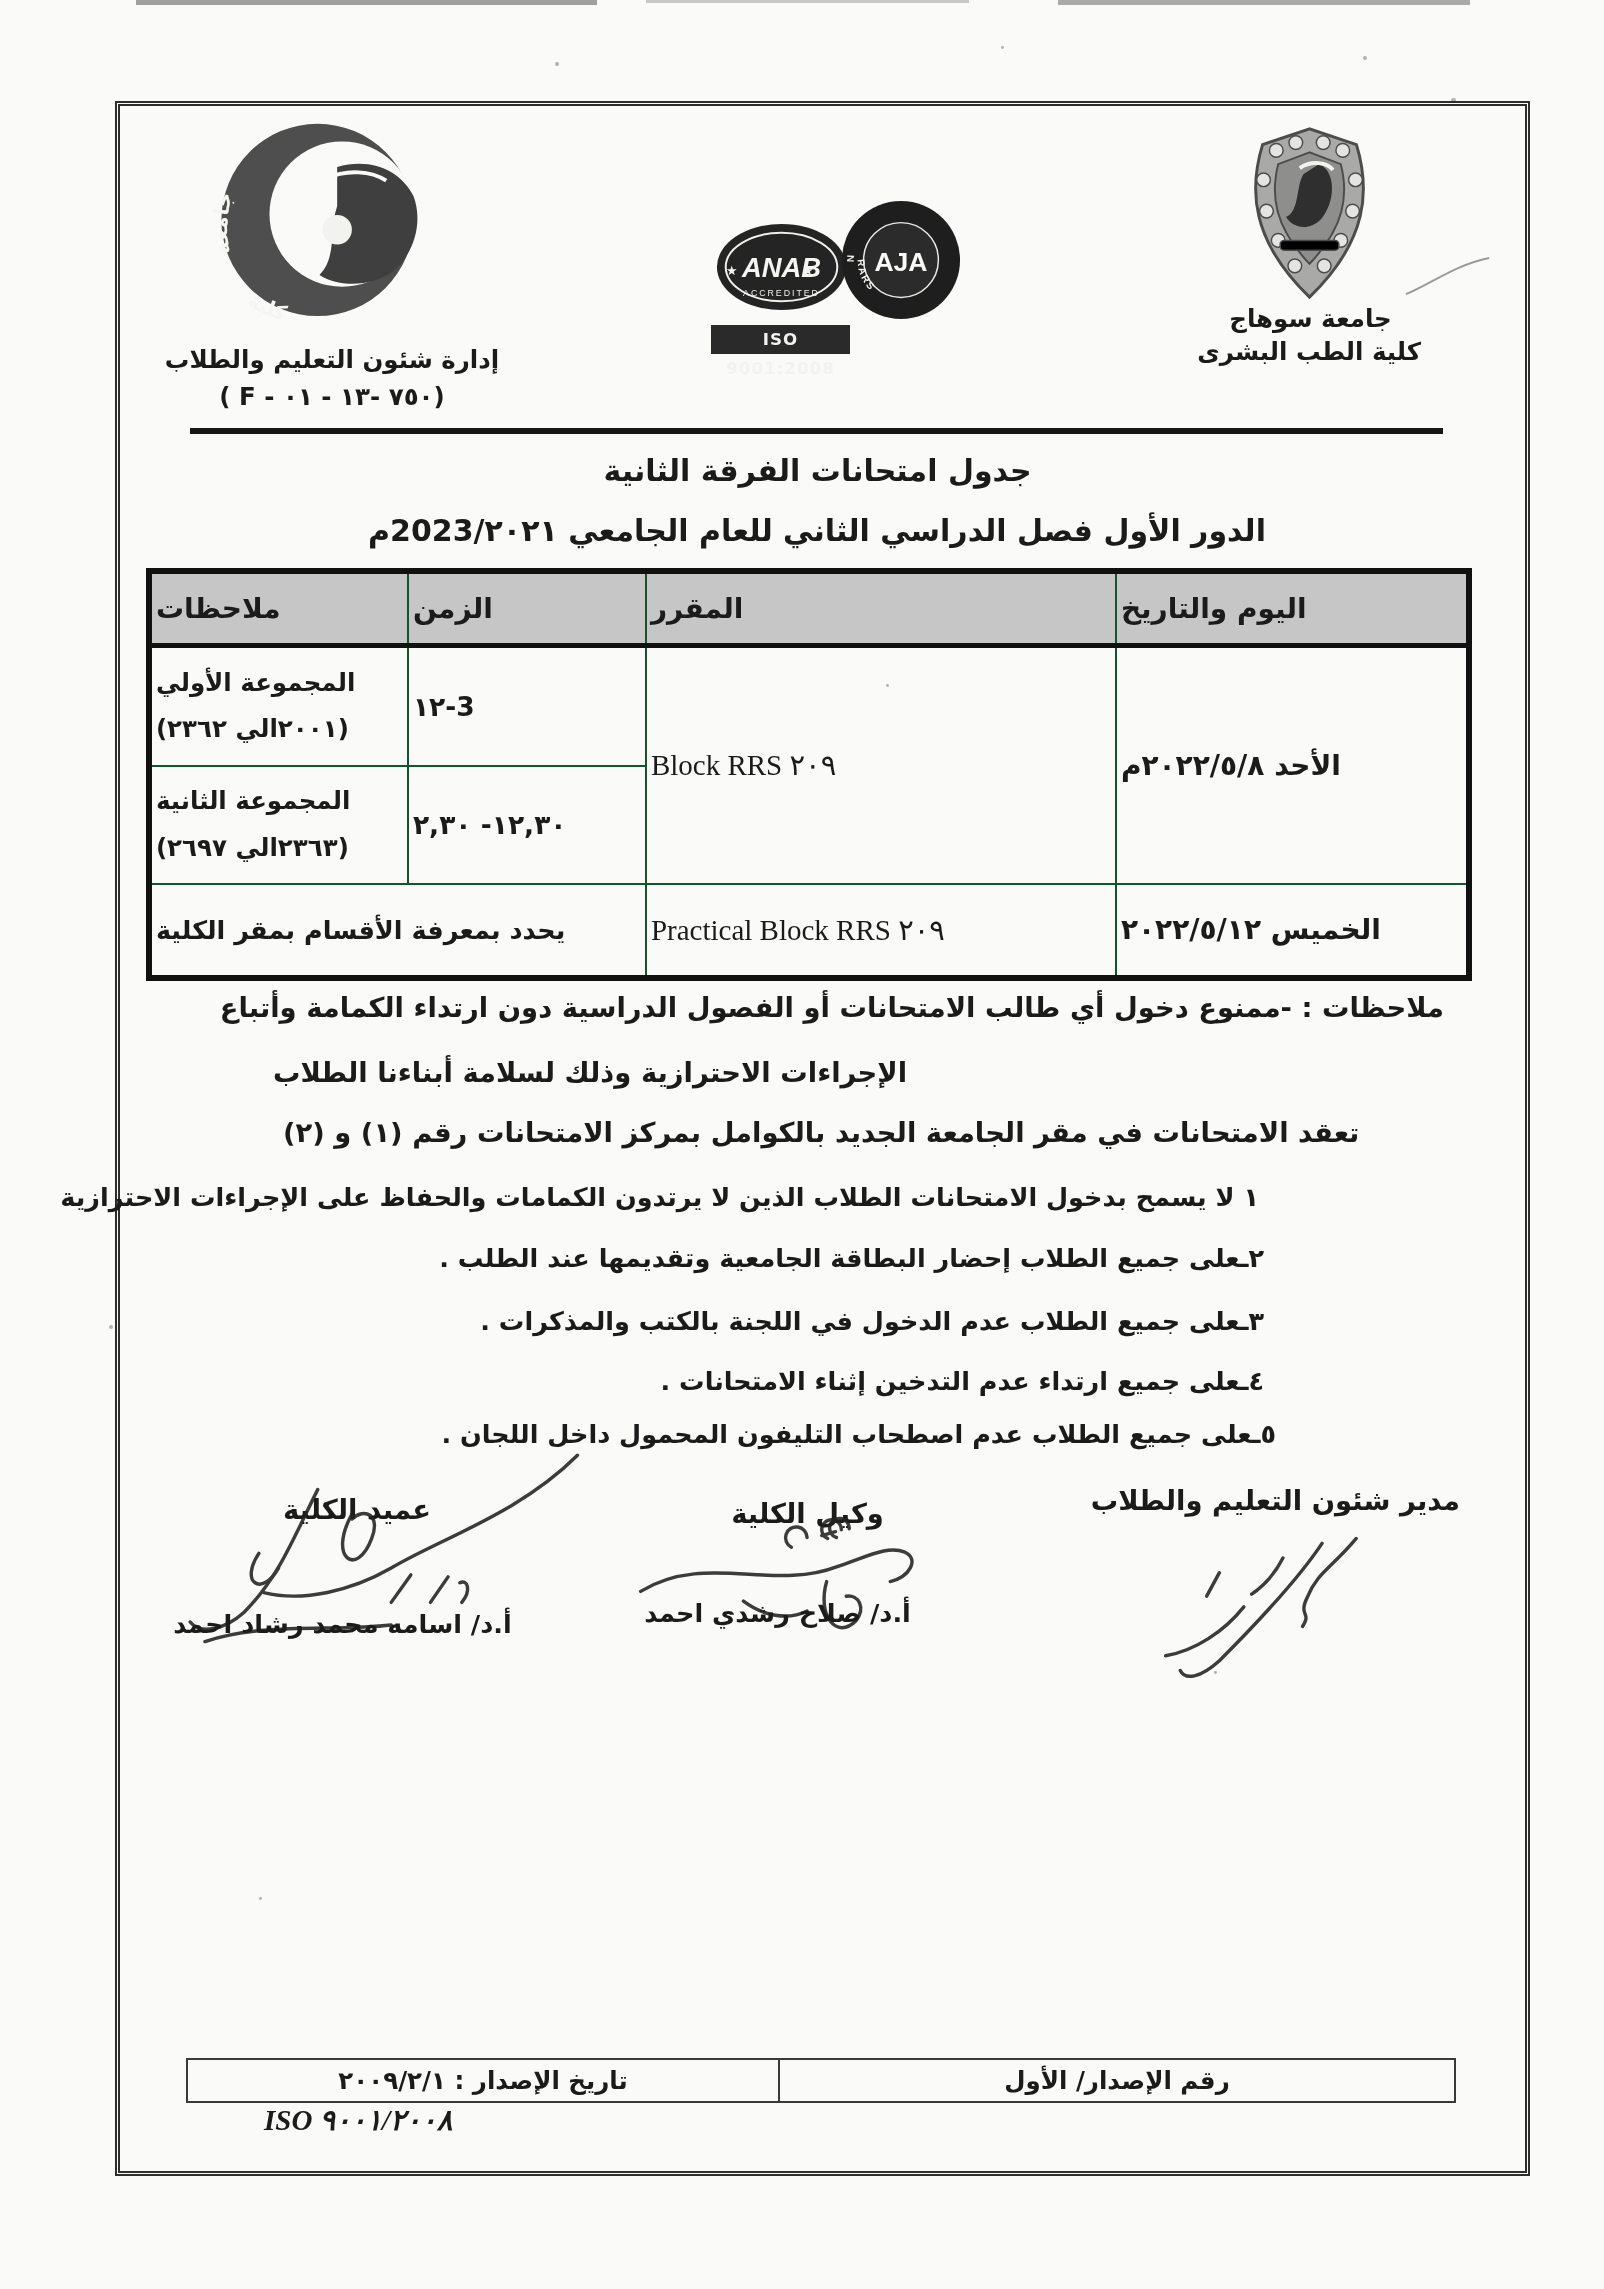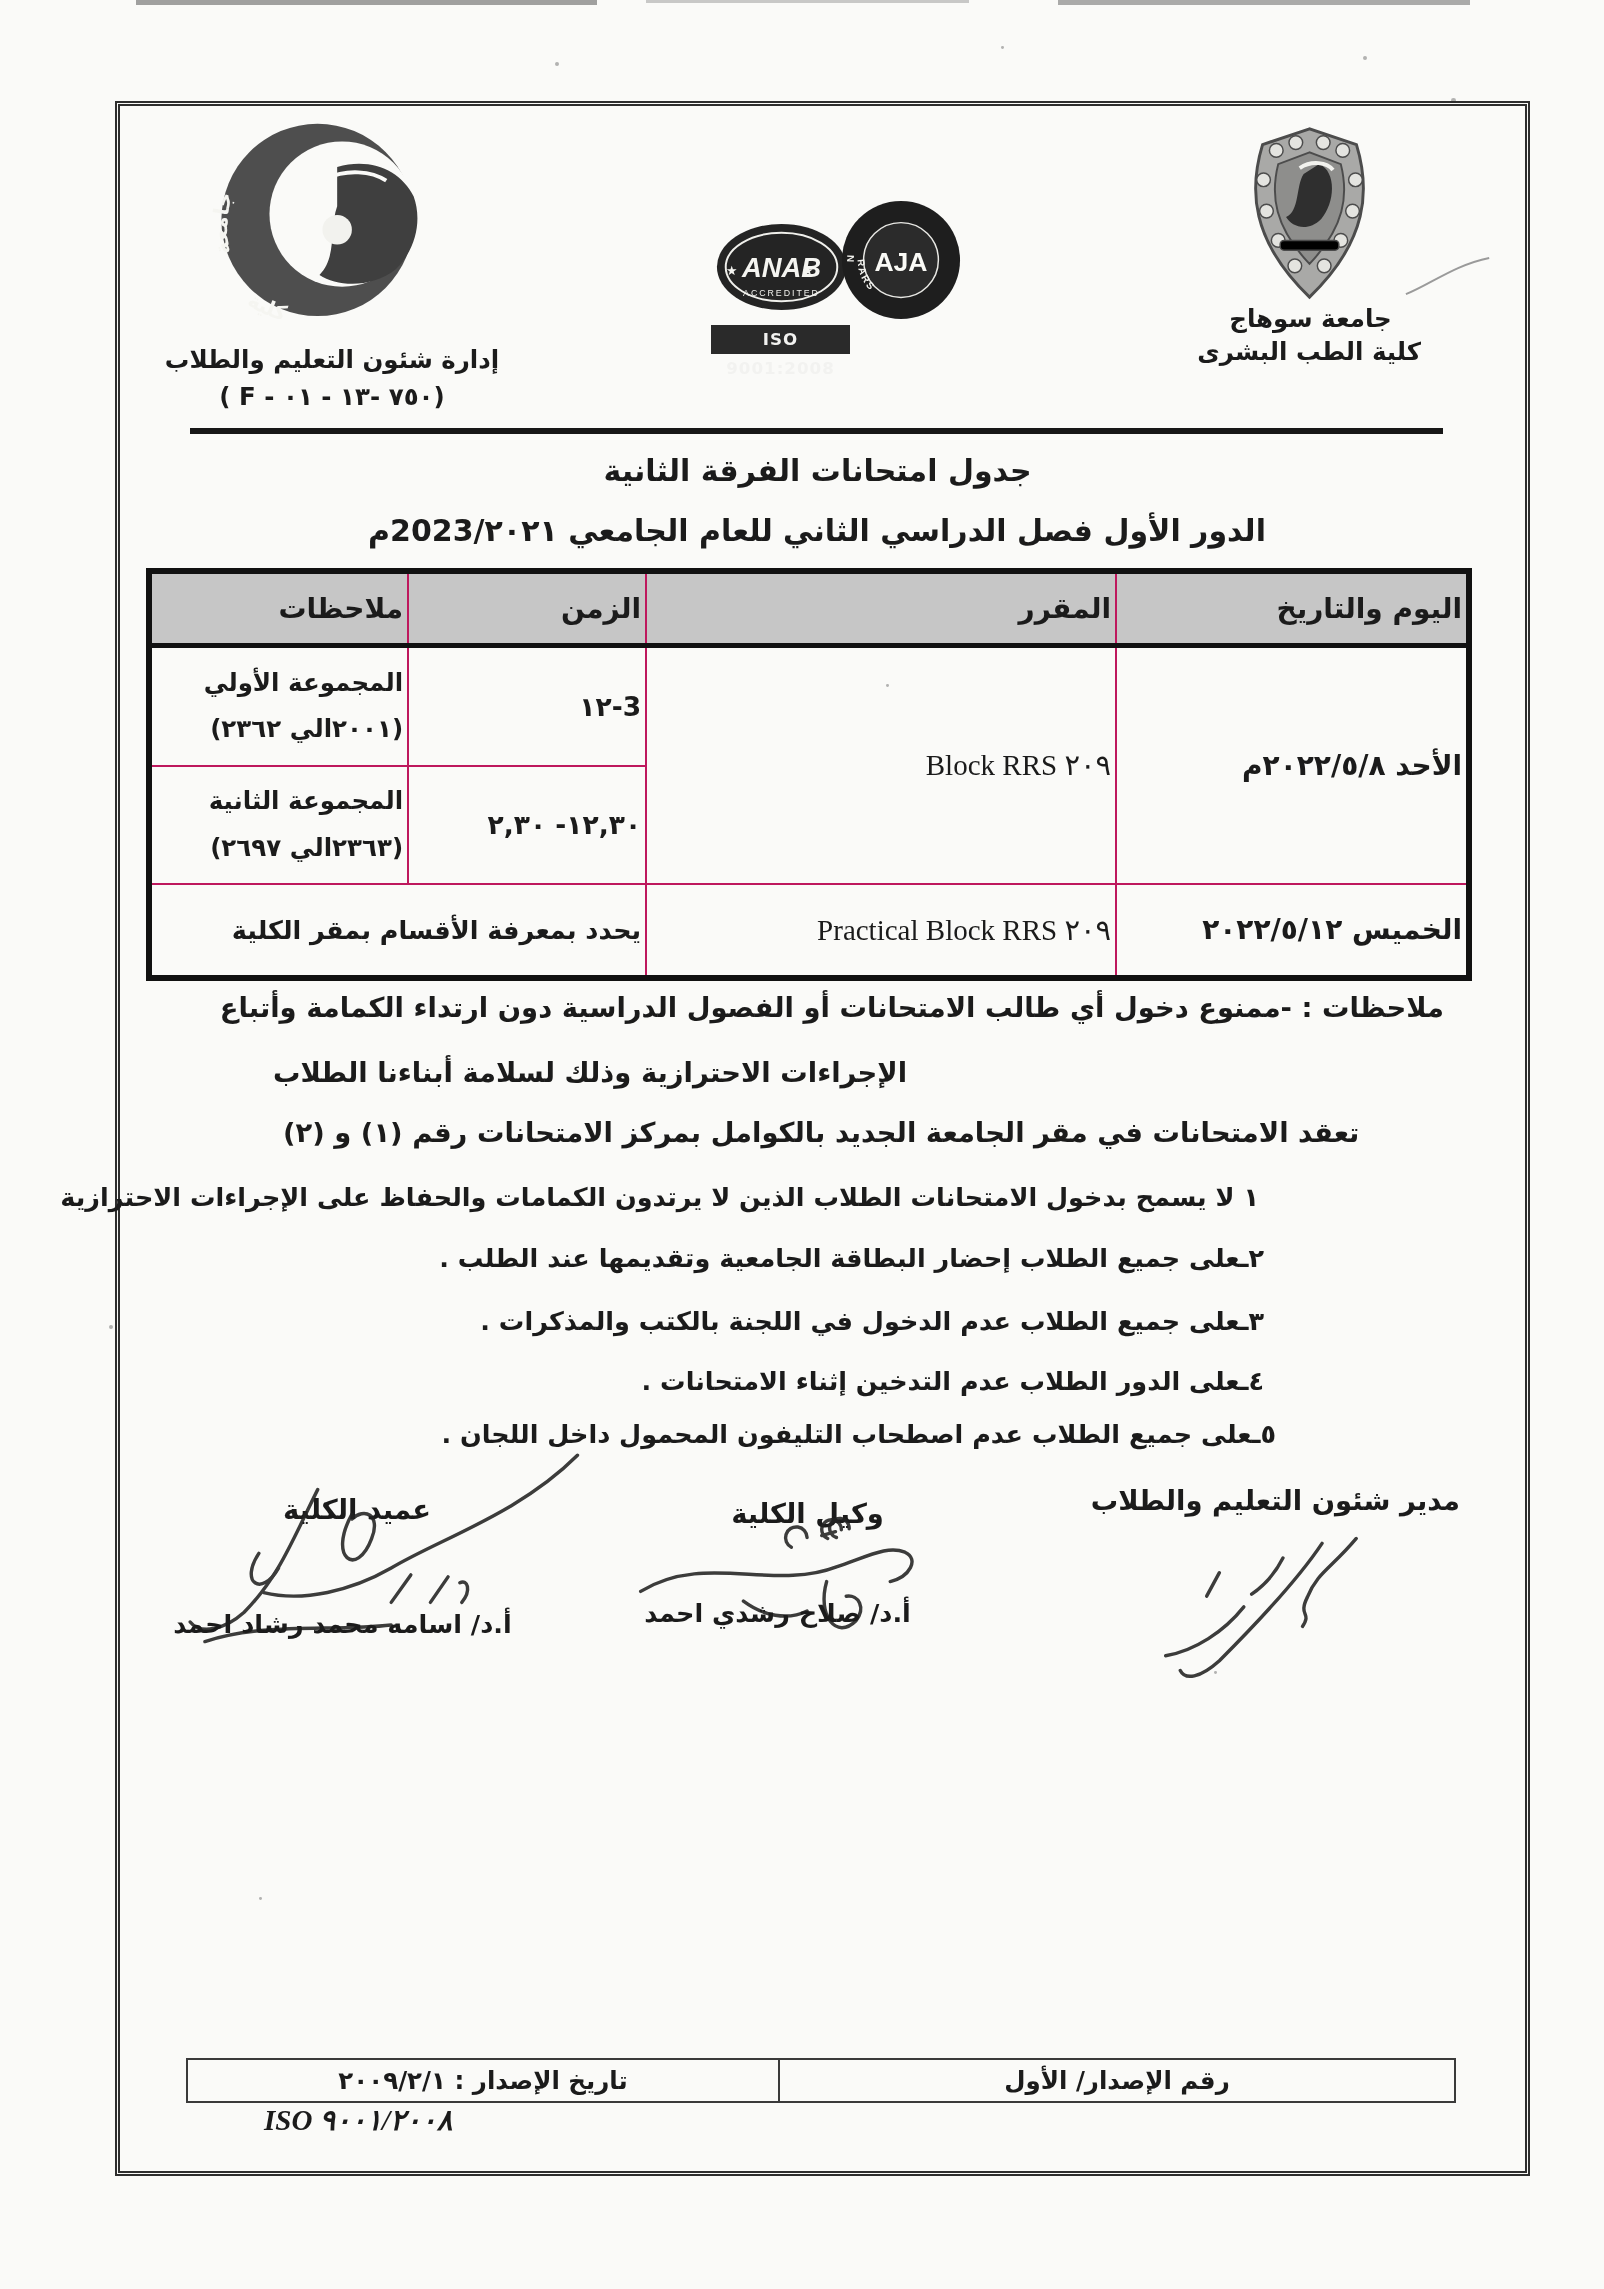--- a/index.html
+++ b/index.html
@@ -34,21 +34,21 @@
 
   .title1{left:392px; top:453px; width:853px; font-size:30px; font-weight:bold;}
   .title2{left:274px; top:513px; width:1088px; font-size:30px; font-weight:bold;}
 
   
   table.exam{
     position:absolute; left:147px; top:568px; width:1320px;
     border-collapse:collapse; table-layout:fixed;
   }
   table.exam th, table.exam td{
-    border:2px solid #be185d; text-align:right; vertical-align:middle; padding:0 3.9px;
+    border:2px solid #14532d; text-align:left; vertical-align:middle; padding:0 3.9px;
     overflow:hidden;
   }
   table.exam{border:6.9px solid #111;}
   tr.thead th{
     background:#c6c6c6; font-size:28px; font-weight:bold; height:69px;
     border-bottom:5.9px solid #111;
   }
   .cell-day{font-size:28px; font-weight:bold;}
   .cell-course{font-size:29px;}
   .cell-time{font-size:26.5px; font-weight:bold;}
@@ -234,21 +234,21 @@
   </tbody>
     </table>
 
   <div class="abs note1 nowrap">ملاحظات : -ممنوع دخول أي طالب الامتحانات أو الفصول الدراسية دون ارتداء الكمامة وأتباع</div>
   <div class="abs note2 nowrap">الإجراءات الاحترازية وذلك لسلامة أبناءنا الطلاب</div>
   <div class="abs note3 nowrap">تعقد الامتحانات في مقر الجامعة الجديد بالكوامل  بمركز الامتحانات رقم (١) و (٢)</div>
 
   <div class="abs rule rule1 nowrap">١ لا يسمح بدخول الامتحانات الطلاب الذين لا يرتدون الكمامات والحفاظ على الإجراءات الاحترازية</div>
   <div class="abs rule rule2 nowrap">٢ـعلى جميع الطلاب إحضار البطاقة الجامعية وتقديمها عند الطلب .</div>
   <div class="abs rule rule3 nowrap">٣ـعلى جميع الطلاب عدم الدخول في اللجنة بالكتب والمذكرات .</div>
-  <div class="abs rule rule4 nowrap">٤ـعلى الدور الطلاب عدم التدخين إثناء الامتحانات .</div>
+  <div class="abs rule rule4 nowrap">٤ـعلى جميع ارتداء عدم التدخين إثناء الامتحانات .</div>
   <div class="abs rule rule5 nowrap">٥ـعلى جميع الطلاب عدم اصطحاب التليفون المحمول داخل اللجان .</div>
 
   <div class="abs sig-title sig-t-right nowrap">مدير شئون التعليم والطلاب</div>
   <div class="abs sig-title sig-t-center nowrap">وكيل الكلية</div>
   <div class="abs sig-title sig-t-left nowrap">عميد الكلية</div>
 
   <svg class="abs scribble" style="left:1127px; top:1514px;" width="265" height="176" viewBox="0 0 270 180">
     <g stroke="#222" stroke-width="3.5" fill="none" stroke-linecap="round">
       <path d="M235,25 C210,55 195,60 185,85 C175,105 190,100 180,115"></path>
       <path d="M200,30 C180,60 150,95 95,150 C75,168 60,170 55,160"></path>

